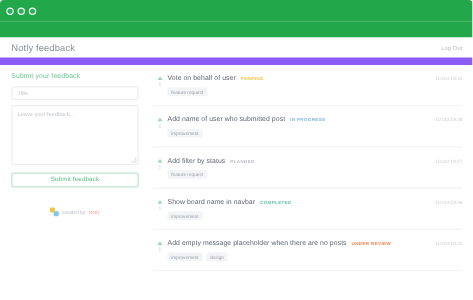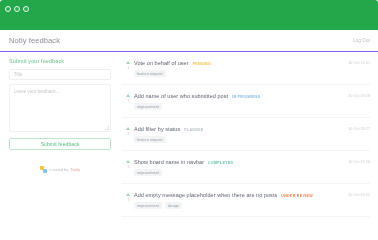--- a/index.html
+++ b/index.html
@@ -33,21 +33,21 @@
     background: #22a84a;
   }
 
   
   .app-header {
     height: 22px;
     display: flex;
     align-items: center;
     justify-content: space-between;
     padding: 0 8px 0 9px;
-    border-bottom: 1px solid #8b5cf6;
+    border-bottom: 6px solid #8b5cf6;
     background: #fff;
   }
   .app-title {
     font-size: 7.5px;
     color: #8a8f98;
     letter-spacing: .1px;
   }
   .logout {
     font-size: 4.5px;
     color: #b6bac1;

